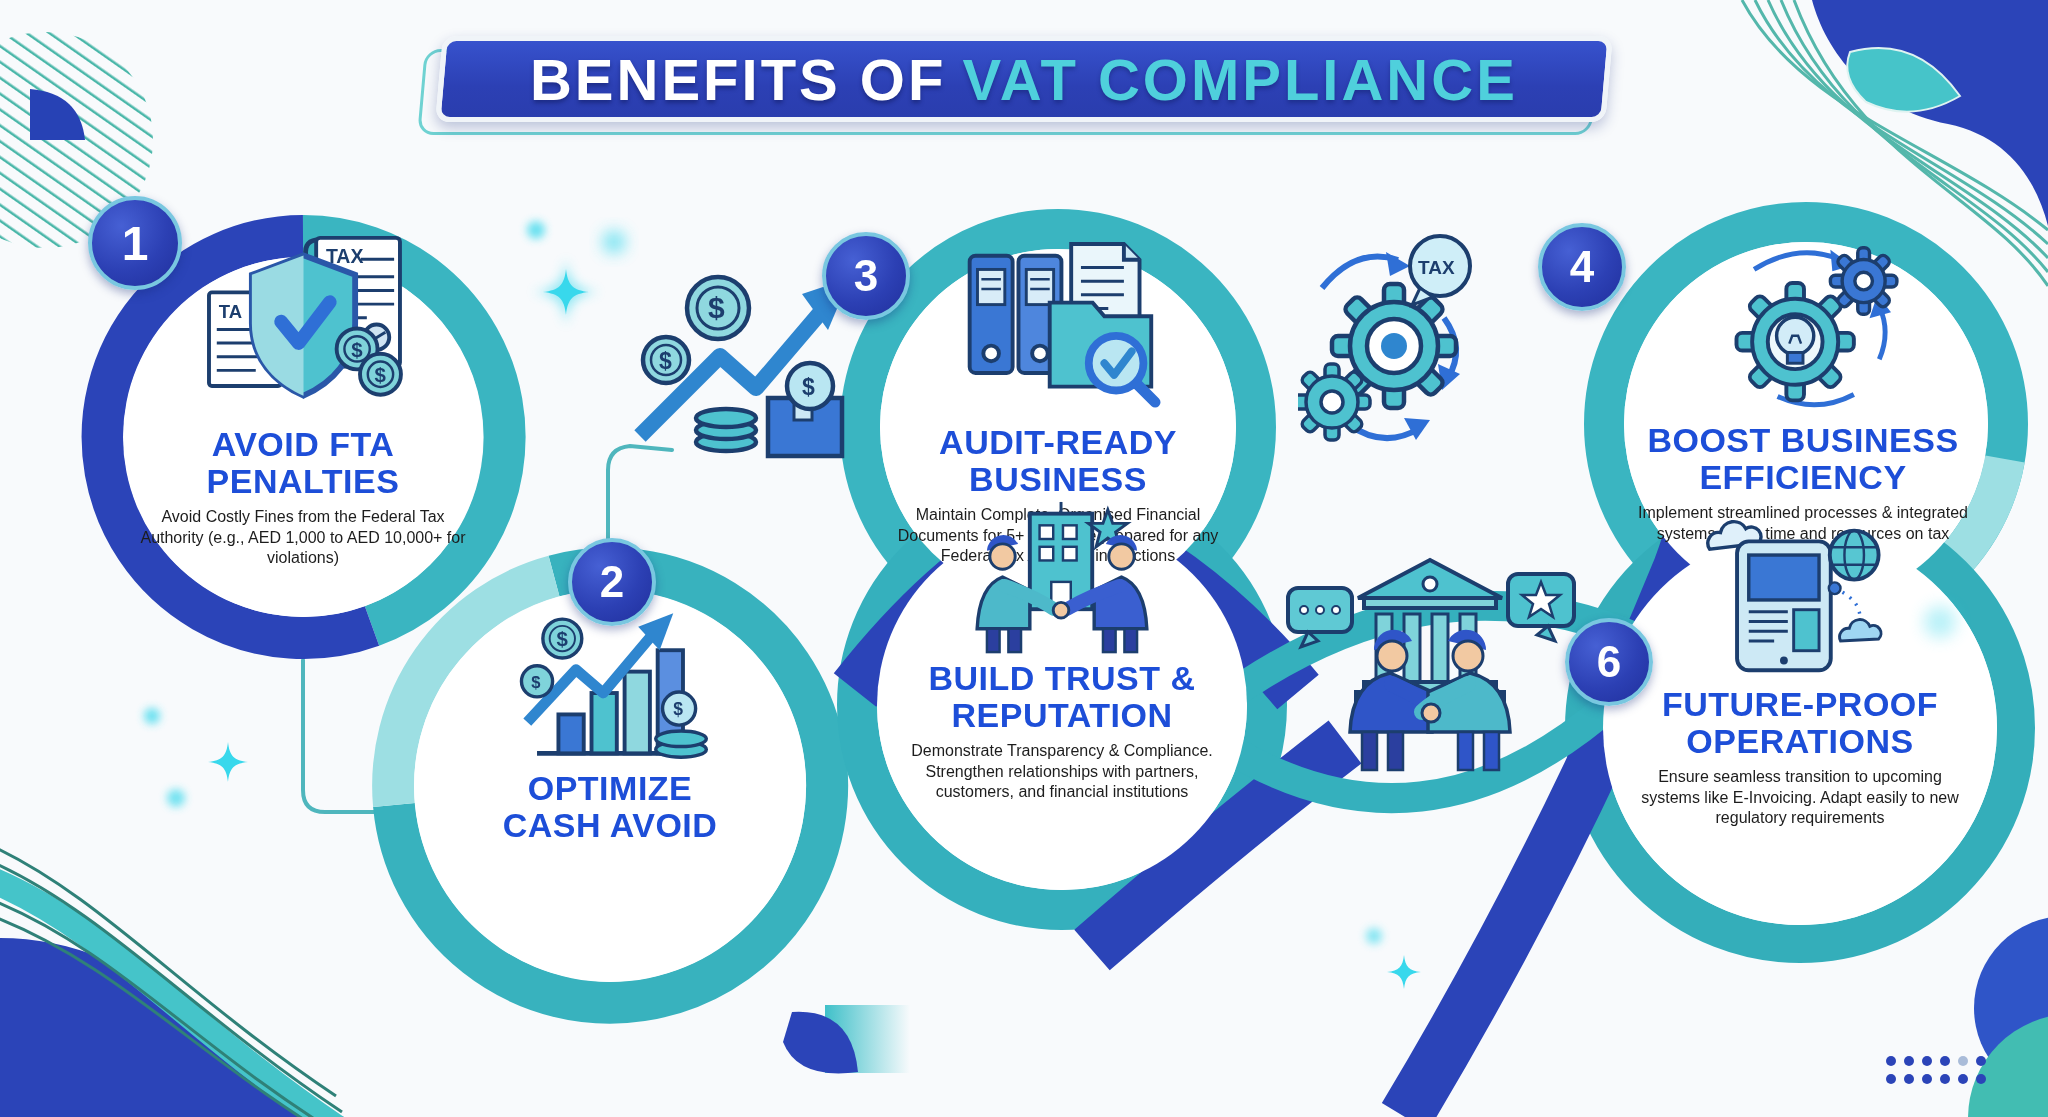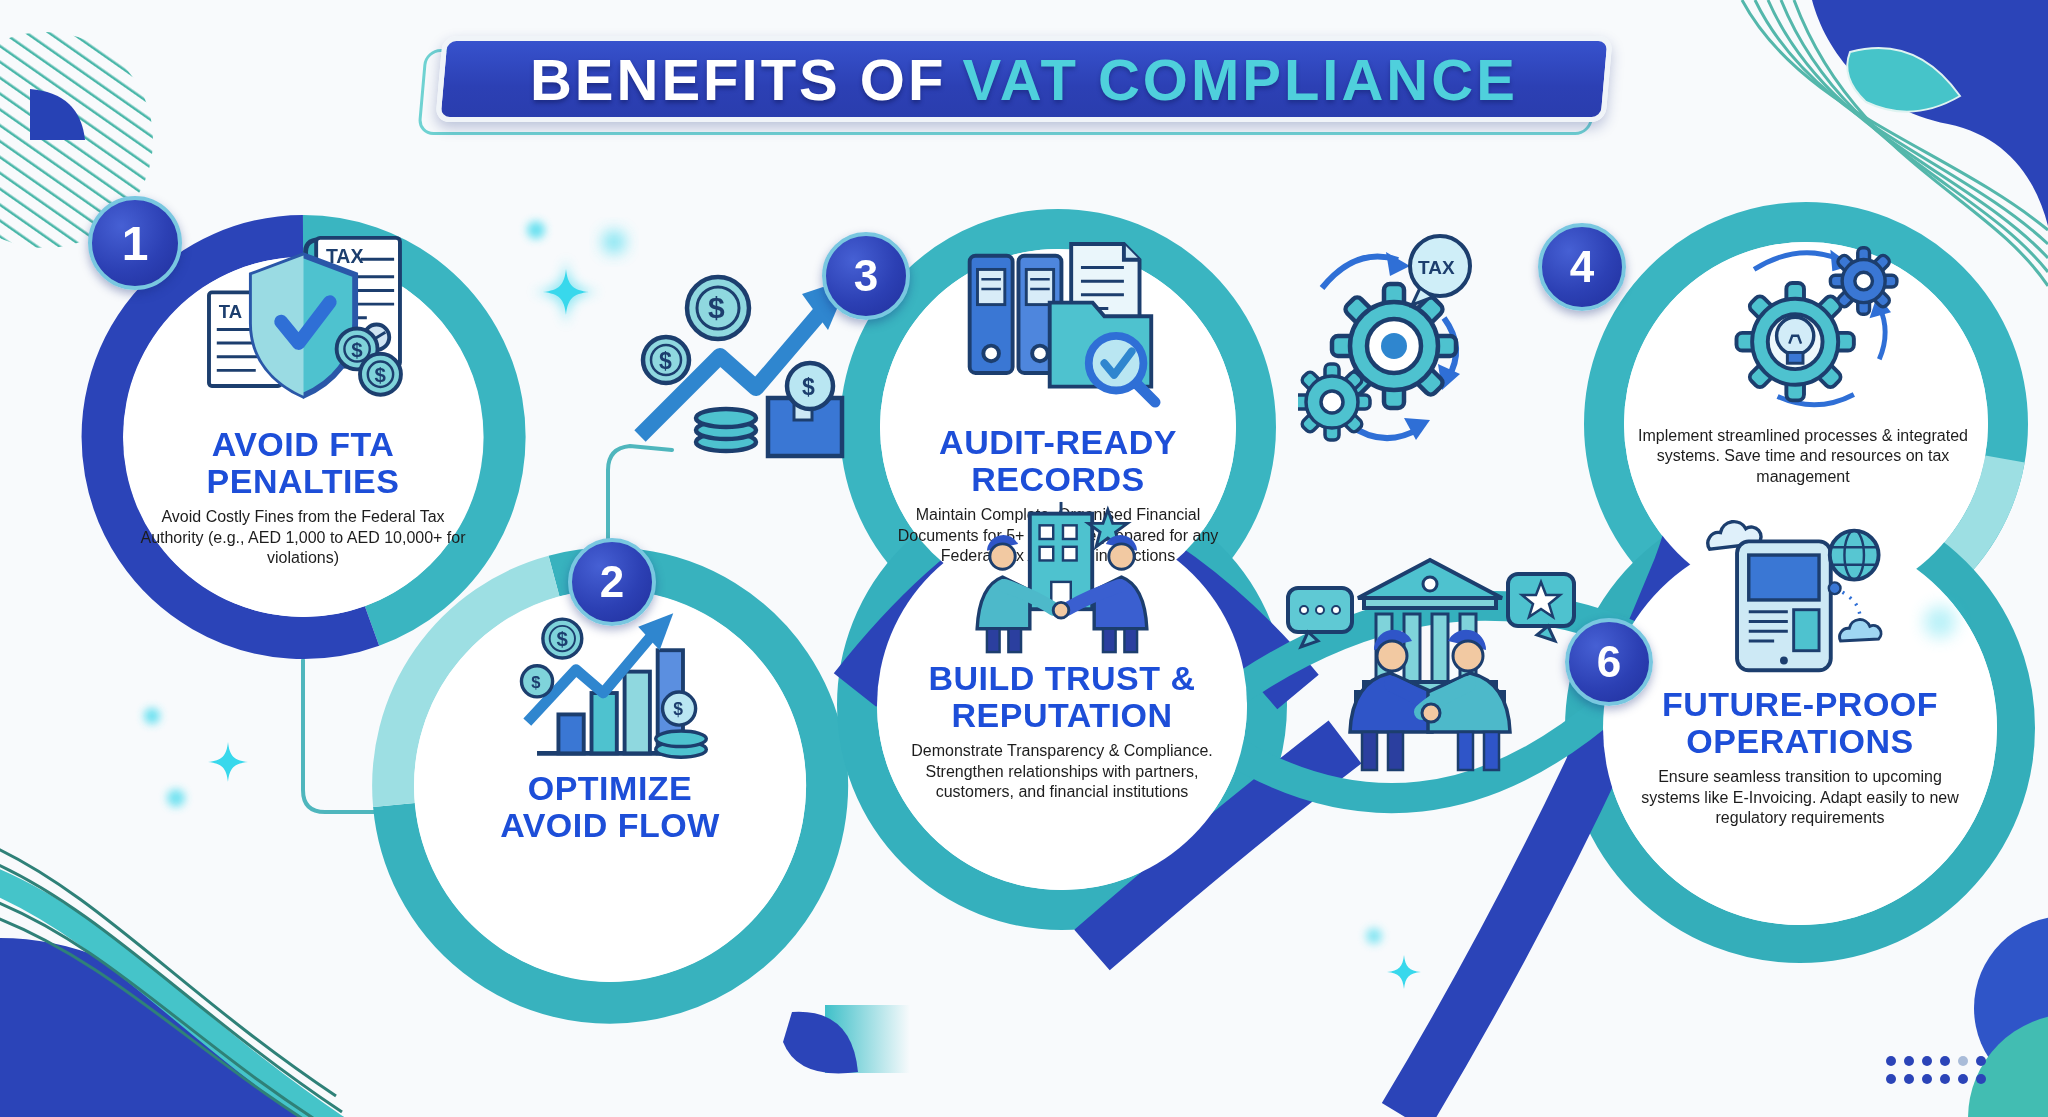--- a/index.html
+++ b/index.html
@@ -234,21 +234,21 @@
             <circle cx="56" cy="54" r="13" fill="none" stroke-width="2"></circle>
           <ellipse cx="178" cy="168" rx="26" ry="8" fill="#4ec2cf"></ellipse>
           <ellipse cx="178" cy="157" rx="26" ry="8" fill="#4ec2cf"></ellipse>
           <circle cx="176" cy="126" r="17" fill="#b9e6f2"></circle>
         </g>
         <text x="24" y="105" font-size="17" font-weight="bold" fill="#1c3e6e">$</text>
         <text x="50" y="62" font-size="21" font-weight="bold" fill="#1c3e6e">$</text>
         <text x="170" y="133" font-size="18" font-weight="bold" fill="#1c3e6e">$</text>
       </svg>
     </div>
-    <h2>OPTIMIZE AVOID FLOW</h2>
+    <h2>OPTIMIZE CASH AVOID</h2>
   </div>
 
   <div class="item" id="item3">
     <div class="icon">
       <svg width="205" height="182" viewBox="0 0 210 186">
         <g stroke="#1c3e6e" stroke-width="4">
           <rect x="14" y="18" width="44" height="120" rx="6" fill="#3a77d4"></rect>
           <rect x="22" y="32" width="28" height="36" fill="#d8ecf8" stroke-width="3"></rect>
           <path d="M26 42 h20 M26 52 h20" stroke-width="2.5"></path>
           <circle cx="36" cy="118" r="8" fill="#fff"></circle>
@@ -259,21 +259,21 @@
           <path d="M118 6 h54 l16 16 v72 h-70 z" fill="#eaf6fb"></path>
           <path d="M172 6 v16 h16" fill="#cde9f5"></path>
           <path d="M128 30 h44 M128 44 h44 M128 58 h44 M128 72 h28" stroke-width="3"></path>
           <path d="M96 66 h44 l12 14 h48 v72 h-104 z" fill="#4ec2cf"></path>
         </g>
         <circle cx="164" cy="128" r="28" fill="#b9e6f2" stroke="#2f6fd6" stroke-width="8"></circle>
         <path d="M152 128 L162 140 L180 116" stroke="#2f86cf" stroke-width="8" fill="none" stroke-linecap="round" stroke-linejoin="round"></path>
         <path d="M186 150 L204 168" stroke="#2f6fd6" stroke-width="11" stroke-linecap="round"></path>
       </svg>
     </div>
-    <h2>AUDIT-READY RECORDS</h2>
+    <h2>AUDIT-READY BUSINESS</h2>
     <p>Maintain Complete, Organised Financial Documents for 5+ years. Be prepared for any Federal Tax Authority inspections</p>
   </div>
 
   <div class="item" id="item4">
     <div class="icon">
       <svg width="200" height="178" viewBox="0 0 200 182">
         <path d="M50 30 Q95 2 138 20" stroke="#2f6fd6" stroke-width="5" fill="none"></path>
         <polygon points="150,26 128,10 130,32" fill="#2f6fd6"></polygon>
         <path d="M178 122 Q190 94 178 68" stroke="#2f6fd6" stroke-width="5" fill="none"></path>
         <polygon points="176,56 168,80 190,74" fill="#2f6fd6"></polygon>
@@ -292,20 +292,21 @@
         <g transform="translate(162,42)" stroke="#1c3e6e" stroke-width="3.5">
           <rect x="-6" y="-34" width="12" height="68" rx="5" fill="#3a77d4"></rect>
           <rect x="-6" y="-34" width="12" height="68" rx="5" fill="#3a77d4" transform="rotate(45)"></rect>
           <rect x="-6" y="-34" width="12" height="68" rx="5" fill="#3a77d4" transform="rotate(90)"></rect>
           <rect x="-6" y="-34" width="12" height="68" rx="5" fill="#3a77d4" transform="rotate(135)"></rect>
           <circle r="22" fill="#3a77d4"></circle>
             <circle r="9" fill="#fff"></circle>
         </g>
       </svg>
     </div>
+    <h2>BOOST BUSINESS EFFICIENCY</h2>
     <p>Implement streamlined processes &amp; integrated systems. Save time and resources on tax management</p>
   </div>
 
   <div class="item" id="item5">
     <div class="icon">
       <svg width="210" height="156" viewBox="0 0 210 160">
         <g stroke="#1c3e6e" stroke-width="4">
           <path d="M104 14 V2" stroke-width="3"></path>
           <rect x="72" y="14" width="64" height="98" fill="#4ec2cf"></rect>
           <rect x="82" y="26" width="14" height="14" fill="#fff" stroke-width="2.5"></rect>

